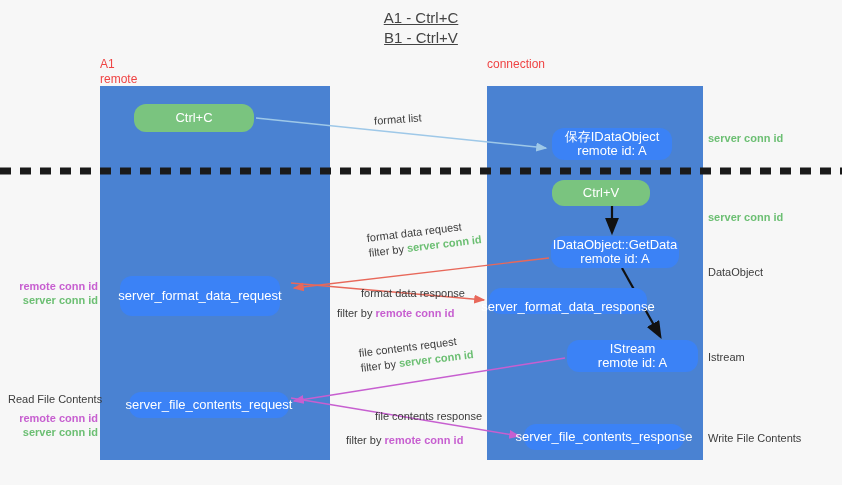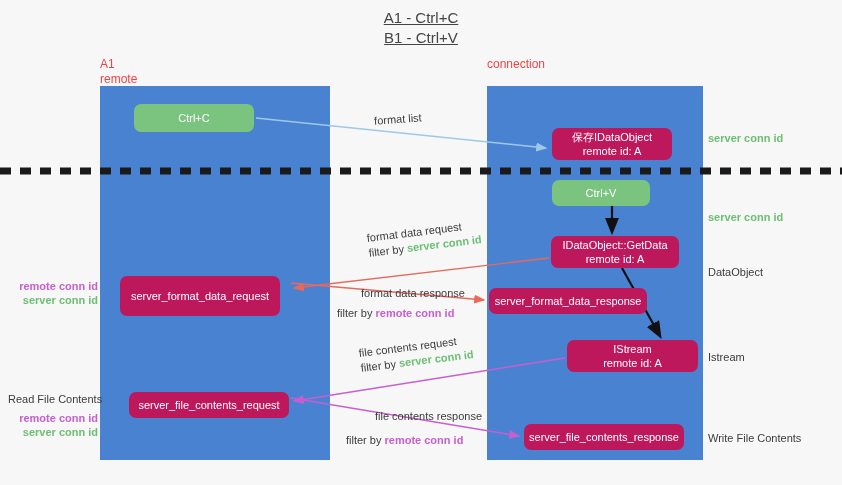--- a/index.html
+++ b/index.html
@@ -52,38 +52,38 @@
     height: 374px;
   }
   #lane-a1 { left: 100px; width: 230px; }
   #lane-b1 { left: 487px; width: 216px; }
 
   
   .box {
     box-sizing: border-box;
     text-align: center;
     color: #ffffff;
-    font-size: 11px;
+    font-size: 13px;
     line-height: 14px;
     display: flex;
     flex-direction: column;
     align-items: center;
     justify-content: center;
-    border-radius: 7px;
+    border-radius: 12px;
   }
   .box.green { background: #7ac47f; }
-  .box.orange { background: #be185d; }
+  .box.orange { background: #3b82f6; }
   .box .l2 { display: block; }
 
   #box-ctrlc   { left: 134px; top: 104px; width: 120px; height: 28px; }
   #box-idata   { left: 552px; top: 128px; width: 120px; height: 32px; }
   #box-ctrlv   { left: 552px; top: 180px; width: 98px; height: 26px; }
   #box-getdata { left: 551px; top: 236px; width: 128px; height: 32px; }
   #box-sfdreq  { left: 120px; top: 276px; width: 160px; height: 40px; }
-  #box-sfdres  { left: 489px; top: 288px; width: 158px; height: 26px; }
+  #box-sfdres  { left: 489px; top: 288px; width: 158px; height: 26px; justify-content: flex-end; }
   #box-istream { left: 567px; top: 340px; width: 131px; height: 32px; }
   #box-sfcreq  { left: 129px; top: 392px; width: 160px; height: 26px; }
   #box-sfcres  { left: 524px; top: 424px; width: 160px; height: 26px; }
 
   
   .lab {
     font-size: 11px;
     line-height: 14px;
     white-space: nowrap;
   }

